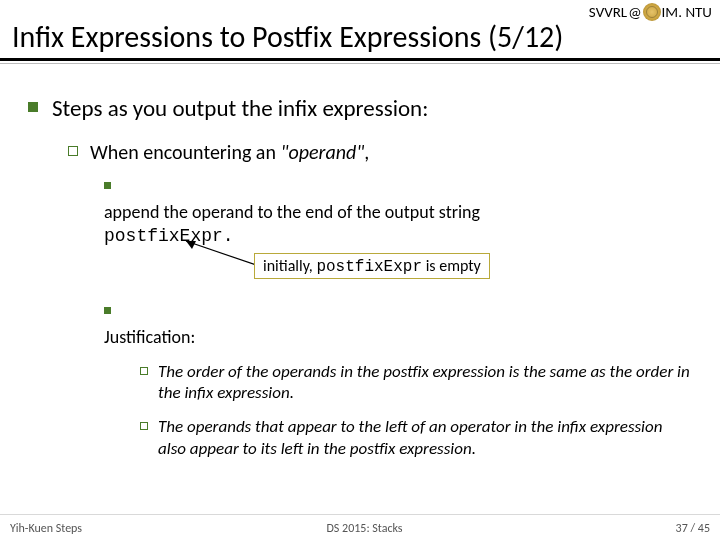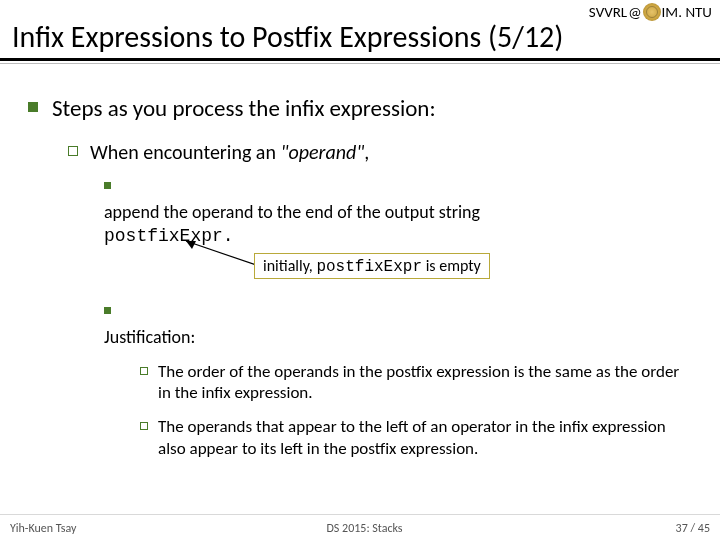--- a/index.html
+++ b/index.html
@@ -69,21 +69,21 @@
     padding: 26px 28px 0 28px;
     font-size: 20px;
     color: #000;
   }
   .lvl1 { display: flex; gap: 14px; margin-bottom: 18px; }
   .lvl1 .txt { font-size: 23px; }
   .lvl2 { display: flex; gap: 12px; margin: 8px 0 10px 40px; }
   .lvl2 .txt { font-size: 20px; }
   .lvl3 { display: flex; gap: 12px; margin: 6px 0 4px 76px; flex-direction: column; }
   .lvl3 .txt { font-size: 18px; line-height: 1.25; }
-  .lvl4 { display: flex; gap: 10px; margin: 12px 0 4px 112px; }
+  .lvl4 { display: flex; gap: 10px; margin: 12px 0 4px 112px; font-style: italic; }
   .lvl4 .txt { font-size: 17px; line-height: 1.28; }
   .bullet-sq { width: 10px; height: 10px; background: #4a7c2a; margin-top: 8px; flex: 0 0 auto; }
   .bullet-sq.sm { width: 7px; height: 7px; margin-top: 8px; }
   .bullet-open { width: 10px; height: 10px; border: 1.5px solid #4a7c2a; margin-top: 6px; flex: 0 0 auto; }
   .bullet-open.sm { width: 8px; height: 8px; margin-top: 6px; }
   .italic-q { font-style: italic; }
   .mono { font-family: "Courier New", monospace; }
   .callout-wrap {
     position: relative;
     margin: 2px 0 14px 76px;
@@ -135,21 +135,21 @@
   </div>
   <div class="title">Infix Expressions to Postfix Expressions (5/12)</div>
   <div class="title-rule"></div>
   <div class="title-rule-shadow"></div>
 </div>
 
 <div class="content">
 
   <div class="lvl1">
     <div class="bullet-sq"></div>
-    <div class="txt">Steps as you process the infix expression:</div>
+    <div class="txt">Steps as you output the infix expression:</div>
   </div>
 
   <div class="lvl2">
     <div class="bullet-open"></div>
     <div class="txt">
       <span>When encountering an </span><span class="italic-q">"operand"</span><span>,</span>
     </div>
   </div>
 
   <div class="lvl3">
@@ -181,16 +181,16 @@
   </div>
 
   <div class="lvl4">
     <div class="bullet-open sm"></div>
     <div class="txt">The operands that appear to the left of an operator in the infix expression also appear to its left in the postfix expression.</div>
   </div>
 
 </div>
 
 <div class="footer">
-  <div class="fl">Yih-Kuen Tsay</div>
+  <div class="fl">Yih-Kuen Steps</div>
   <div class="fc">DS 2015: Stacks</div>
   <div class="fr">37 / 45</div>
 </div>
 
 </body></html>

